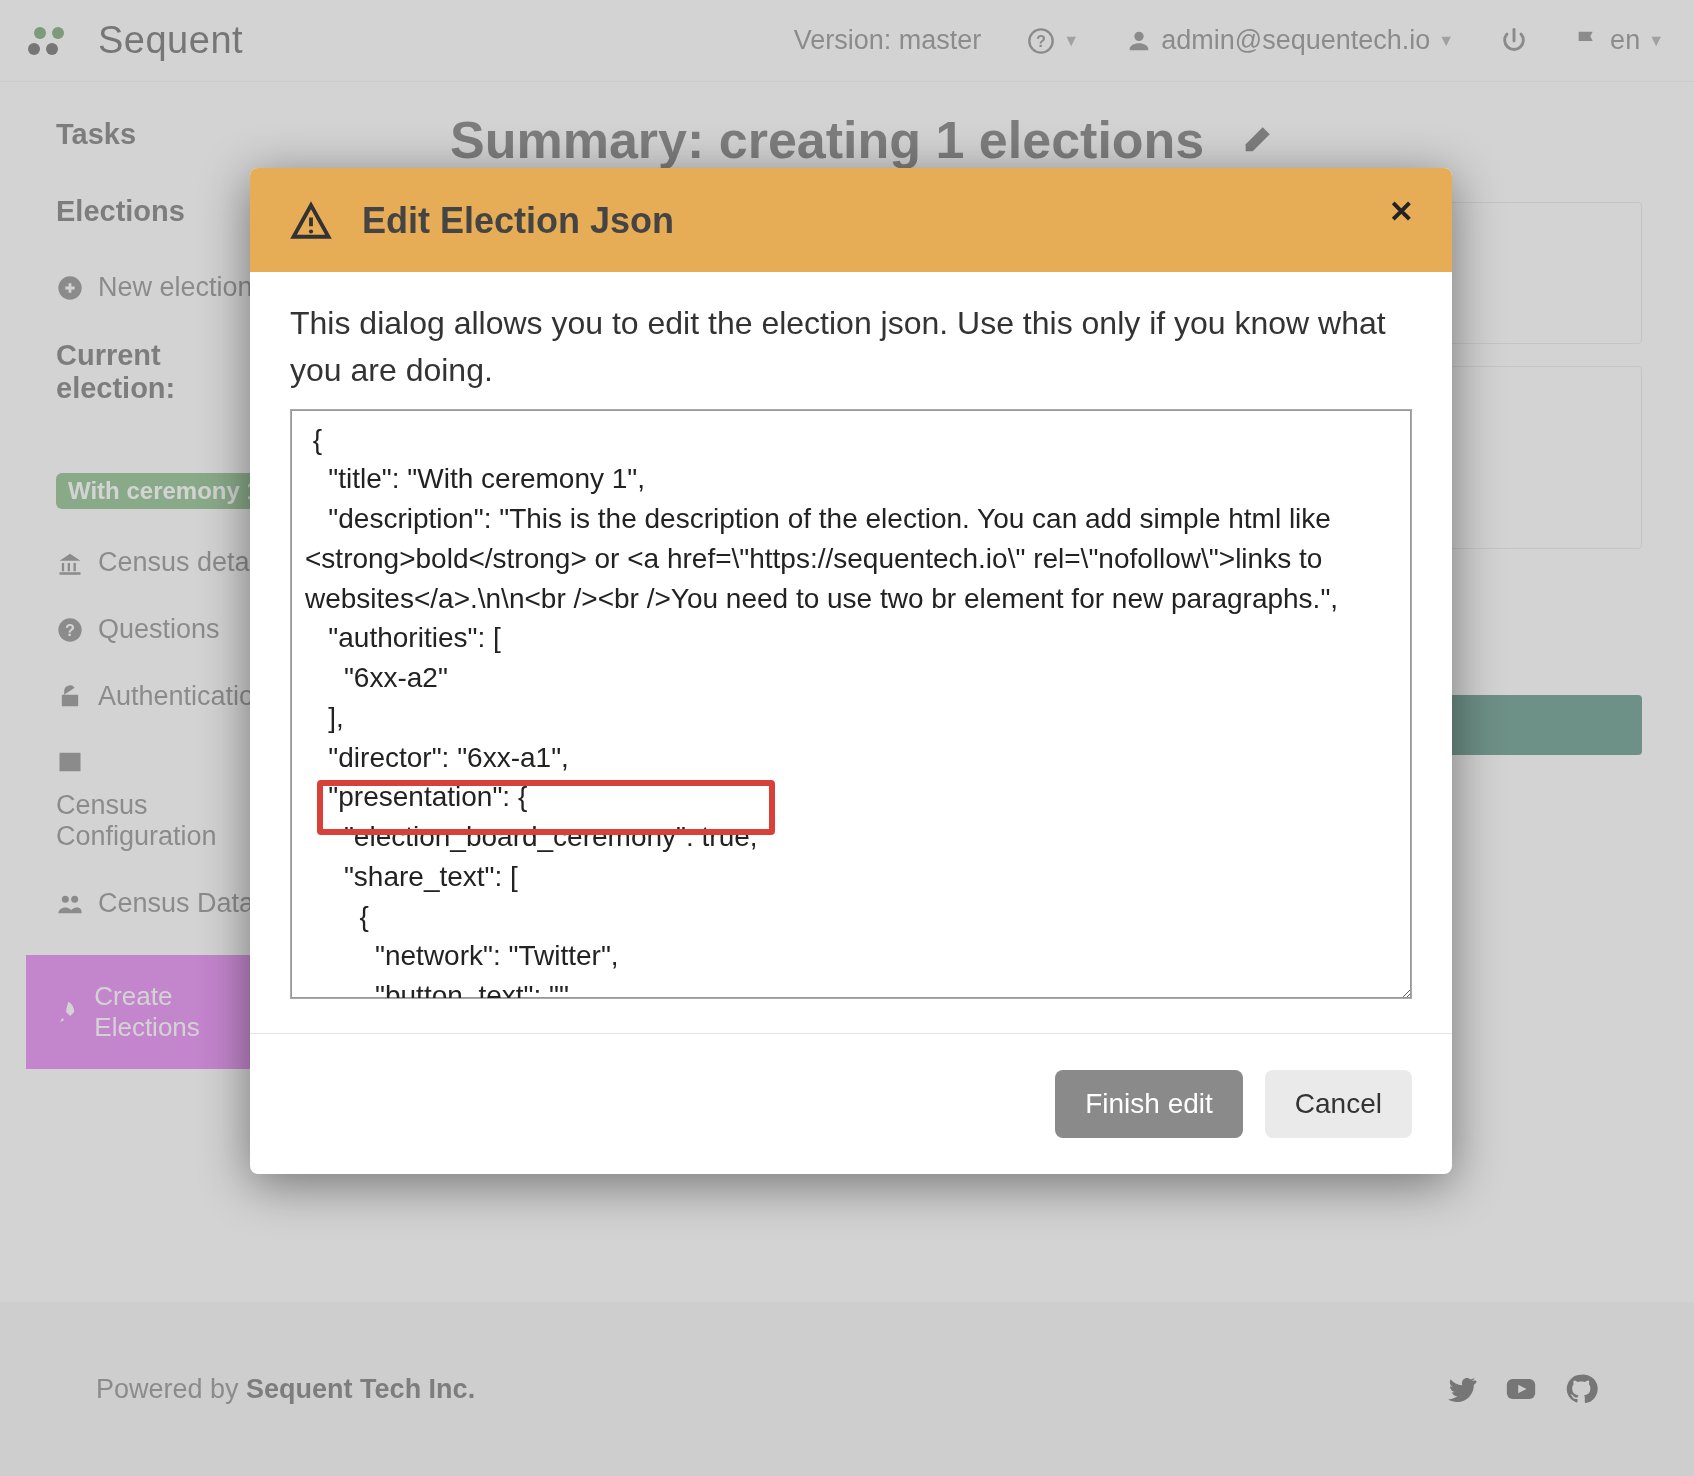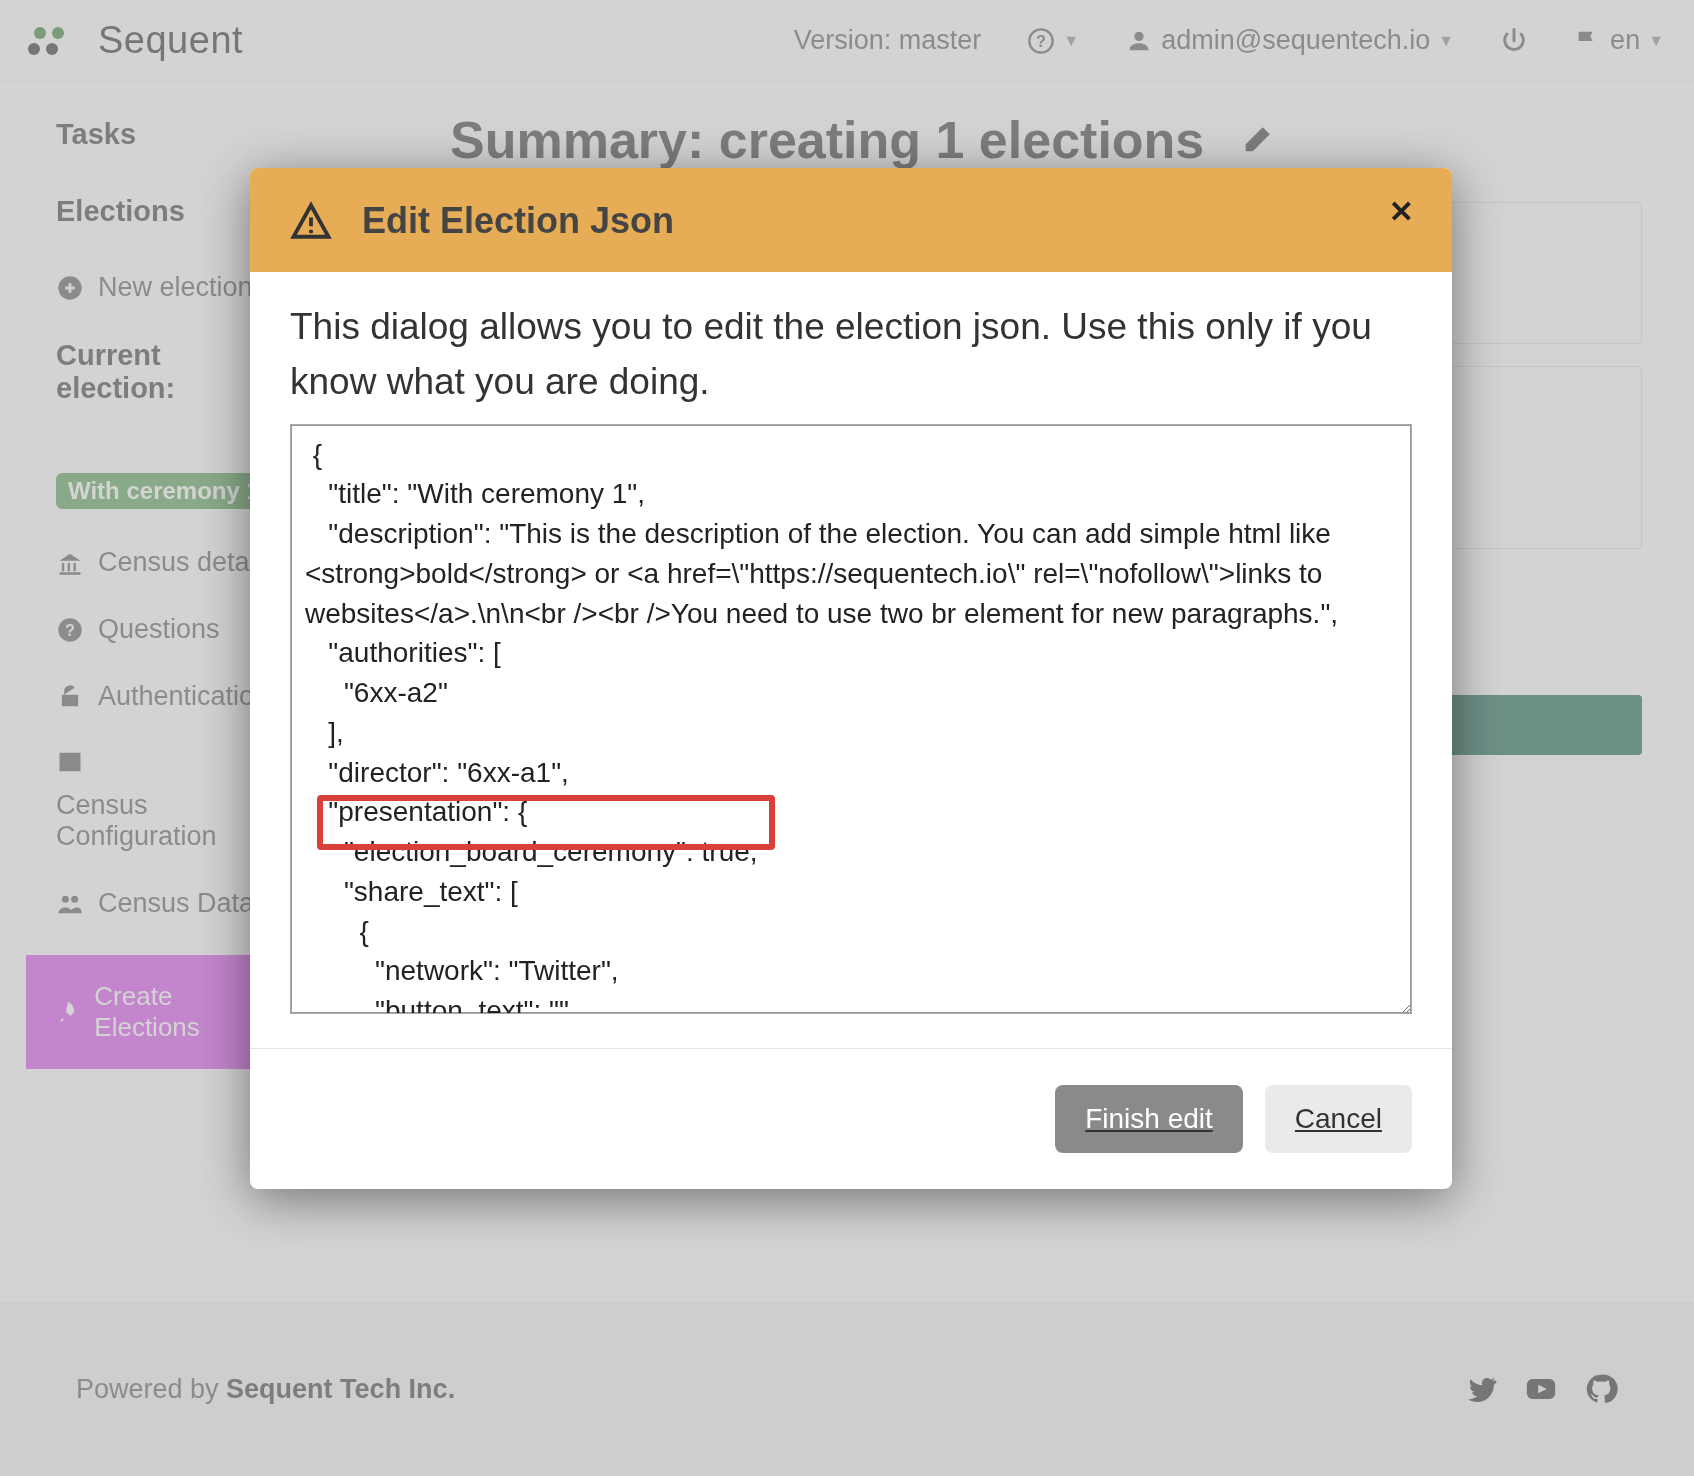--- a/index.html
+++ b/index.html
@@ -28,38 +28,38 @@
   .sidebar .sub-nav { margin-left: 0px; margin-top:24px; }
   .create-btn { background:#d946ef; color:#fff; font-size:26px; padding:26px 30px; display:flex; align-items:center; gap:14px; margin-left:-30px; margin-right:-10px; cursor:pointer; }
 
   .main { flex:1; padding: 28px 52px 0 170px; }
   .main-title { font-size:52px; font-weight:800; color:#333; margin-bottom:32px; display:flex; align-items:center; gap:36px; }
   .panel { border:1px solid #ddd; border-radius:4px; padding:28px 34px; margin-bottom:22px; font-size:27px; color:#444; line-height:1.55; }
   .panel .b { font-weight:700; }
   .right-text { font-size:27px; color:#333; line-height:1.55; margin-bottom:40px; }
   .big-action { background:#0e5f4b; height:60px; border-radius:4px; }
 
-  .footer { height:174px; background:#f2f2f2; display:flex; align-items:center; justify-content:space-between; padding:0 76px; font-size:27px; color:#555; }
+  .footer { height:174px; background:#f2f2f2; display:flex; align-items:center; justify-content:space-between; padding:0 96px; font-size:27px; color:#555; }
   .footer .brand { font-weight:700; color:#333; }
   .footer-icons { display:flex; gap:26px; font-size:34px; color:#222; }
 
   
   .overlay { position:absolute; inset:0; background:rgba(180,180,180,0.58); pointer-events:none; }
   .page-wrap { position:relative; }
 
   
   .modal { position:absolute; left:250px; top:168px; width:1202px; background:#fff; border-radius:8px; box-shadow:0 10px 50px rgba(0,0,0,0.45); overflow:hidden; pointer-events:auto; }
   .modal-header { background:#e7ad56; color:#333; padding:32px 40px 30px 40px; display:flex; align-items:center; gap:30px; position:relative; }
   .modal-title { font-size:36px; font-weight:700; color:#444; }
   .modal-close { position:absolute; right:38px; top:26px; font-size:30px; font-weight:700; color:#222; cursor:pointer; }
   .modal-body { padding: 28px 40px 34px 40px; }
-  .modal-desc { font-size:37px; color:#333; line-height:1.48; margin-bottom:14px; }
+  .modal-desc { font-size:32px; color:#333; line-height:1.48; margin-bottom:14px; }
   .json-editor { width:100%; height:590px; border:1px solid #aaa; box-shadow: inset 0 0 0 1px #999; padding:10px 14px; font-family: inherit; font-size:28px; color:#222; line-height:1.42; resize:both; overflow:hidden; background:#fff; position:relative; }
   .json-editor .highlight-box { position:absolute; border:6px solid #d9403a; border-radius:4px; }
-  .modal-footer { border-top:1px solid #e5e5e5; padding:36px 40px; display:flex; justify-content:flex-end; gap:22px;text-decoration:underline; }
+  .modal-footer { border-top:1px solid #e5e5e5; padding:36px 40px; display:flex; justify-content:flex-end; gap:22px; }
   .btn { font-size:28px; padding:18px 30px; border-radius:8px; border:none; cursor:pointer; }
   .btn-primary { background:#8a8a8a; color:#fff; }
   .btn-secondary { background:#eaeaea; color:#333; }
 
   
   .ico { width:28px; height:28px; fill:currentColor; display:inline-block; vertical-align:middle; }
   .ico-lg { width:34px; height:34px; }
 </style>
 </head>
 <body>

